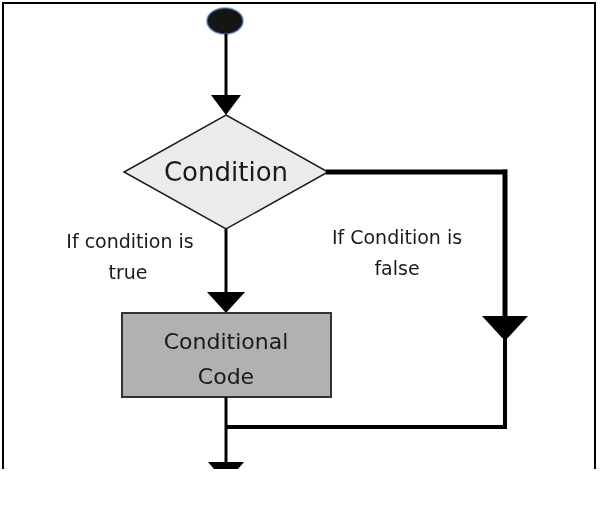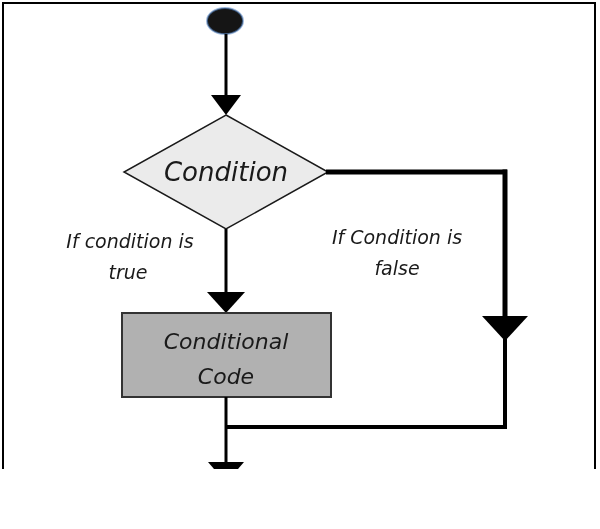--- a/index.html
+++ b/index.html
@@ -3,21 +3,20 @@
 <meta charset="utf-8">
 <style>
   html, body { margin: 0; padding: 0; background: #ffffff; }
   .canvas {
     position: relative;
     width: 600px;
     height: 469px;
     background: #ffffff;
     font-family: "DejaVu Sans", "Liberation Sans", sans-serif;
     overflow: hidden;
-    font-style: italic;
   }
   svg { display: block; }
   text {
     font-family: "DejaVu Sans", "Liberation Sans", sans-serif;
     fill: #1a1a1a;
   }
   .node-label   { font-size: 26px; }
   .process-label{ font-size: 22px; }
   .edge-label   { font-size: 19px; }
 </style>

